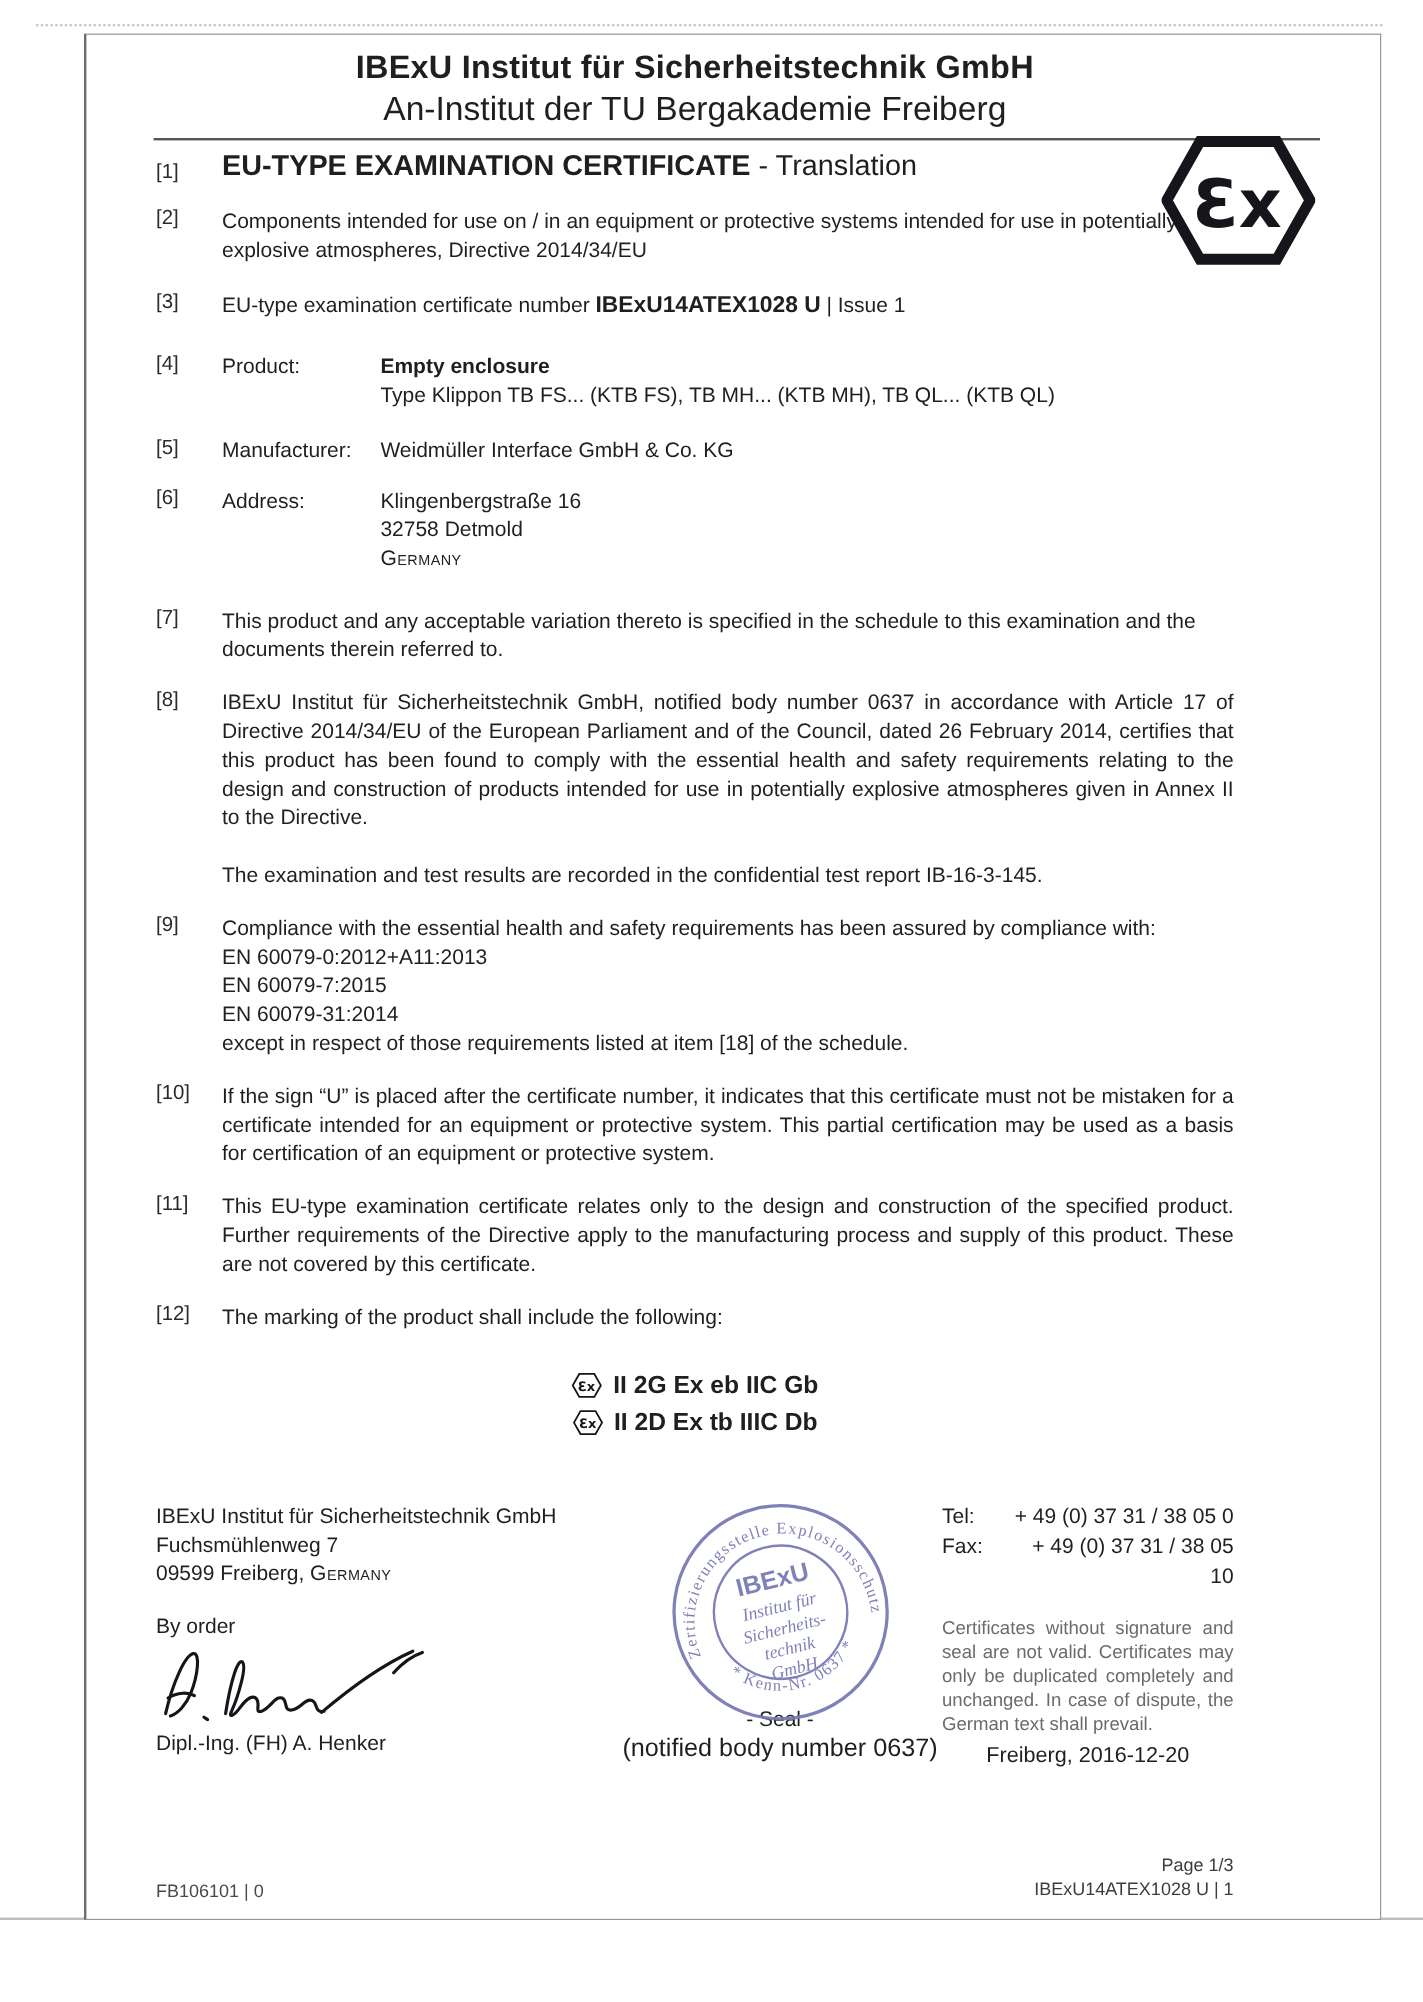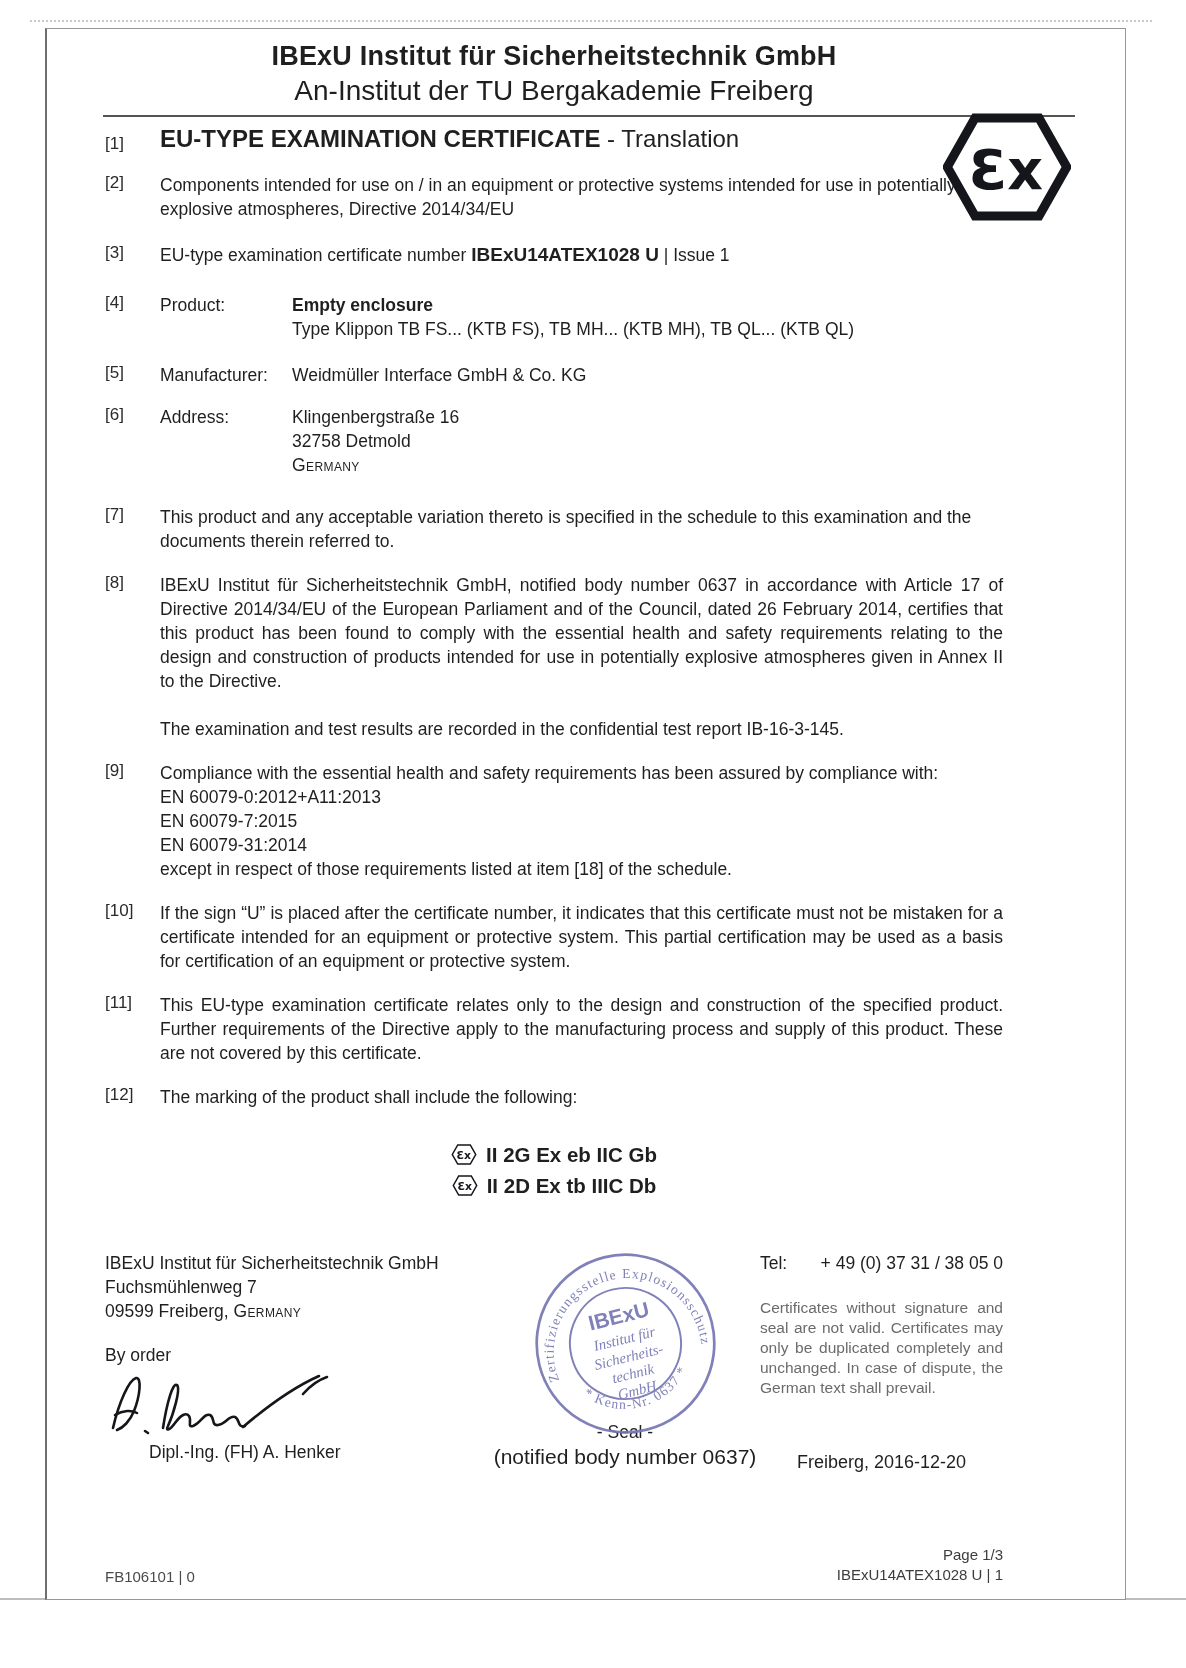--- a/index.html
+++ b/index.html
@@ -8,21 +8,21 @@
     width:1186px; height:1668px;
     font-family:"Liberation Sans", sans-serif;
     color:#1f1f1f;
     position:relative;
     overflow:hidden;
   }
   .page { position:absolute; inset:0; background:#fff; }
   .scan-topline { position:absolute; top:20px; left:30px; right:34px; border-top:2px dotted #c9c9c9; }
   .scan-bottomline { position:absolute; top:1598px; left:0; right:0; border-top:2px solid #bdbdbd; }
   .frame {
-    position:absolute; left:45px; top:28px; width:1081px; height:1572px;
+    position:absolute; left:70px; top:28px; width:1081px; height:1572px;
     border:1px solid #979797; border-left:2px solid #6e6e6e;
     background:#fff; overflow:hidden;
   }
   .content { padding:12px 122px 0 58px; position:relative; }
 
   
   .hdr { text-align:center; }
   .hdr-title { font-size:27px; font-weight:bold; letter-spacing:.2px; }
   .hdr-sub { font-size:28px; margin-top:3px; }
   .hdr-rule { border:none; border-top:2px solid #555; margin:8px 0 0 -2px; width:calc(100% + 74px); }
@@ -57,21 +57,21 @@
   .markings { margin-top:30px; text-align:center; }
   .marking-line { display:flex; justify-content:center; align-items:center; gap:9px; font-size:20.5px; font-weight:bold; line-height:31px; }
   .marking-line svg { width:26px; height:23px; display:block; }
 
   
   .bottom { display:flex; margin-top:50px; height:222px; }
   .bcol-left { width:385px; display:flex; flex-direction:column; }
   .bcol-left .addr { font-size:17.5px; line-height:24px; }
   .byorder { margin-top:22px; font-size:17.5px; }
   .sig { margin:2px 0 0 2px; }
-  .signer { font-size:17.5px; margin-top:2px;margin-left:44px; }
+  .signer { font-size:17.5px; margin-top:2px; }
   .bcol-mid { width:270px; display:flex; flex-direction:column; align-items:center; position:relative; }
   .stamp-wrap { width:185px; height:185px; transform:rotate(-14deg); margin-top:0px; opacity:.92; }
   .seal-caption { font-size:17.5px; margin-top:-14px; }
   .seal-note { font-size:21px; margin-top:2px; }
   .bcol-right { flex:1; display:flex; flex-direction:column; }
   .telfax { font-size:17.5px; line-height:25px; }
   .telfax .trow { display:flex; }
   .telfax .tlabel { width:52px; }
   .telfax .tval { flex:1; text-align:right; }
   .disclaimer { margin-top:22px; font-size:15.5px; line-height:20px; color:#6b6b6b; text-align:justify; }
@@ -255,20 +255,24 @@
           <div class="seal-caption">- Seal -</div>
           <div class="seal-note">(notified body number 0637)</div>
         </div>
 
         <div class="bcol-right">
           <div class="telfax">
             <div class="trow">
               <span class="tlabel">Tel:</span>
               <span class="tval">+ 49 (0) 37 31 / 38 05 0</span>
             </div>
+            <div class="trow">
+              <span class="tlabel">Fax:</span>
+              <span class="tval">+ 49 (0) 37 31 / 38 05 10</span>
+            </div>
           </div>
           <div class="disclaimer">Certificates without signature and seal are not valid. Certificates may only be duplicated completely and unchanged. In case of dispute, the German text shall prevail.</div>
           <div class="place-date">Freiberg, 2016-12-20</div>
         </div>
       </div>
 
     </div>
 
     <div class="pfooter">
       <div class="pf-left">FB106101 | 0</div>

